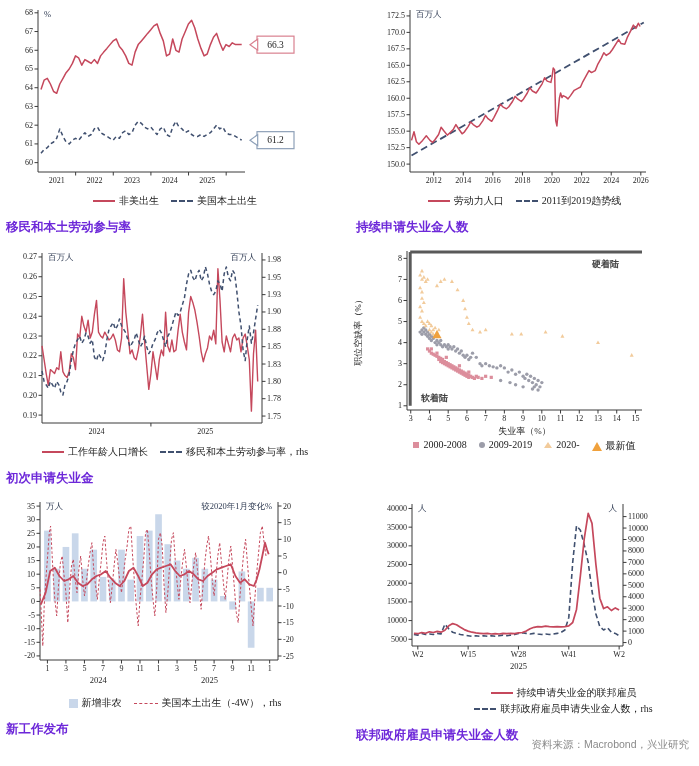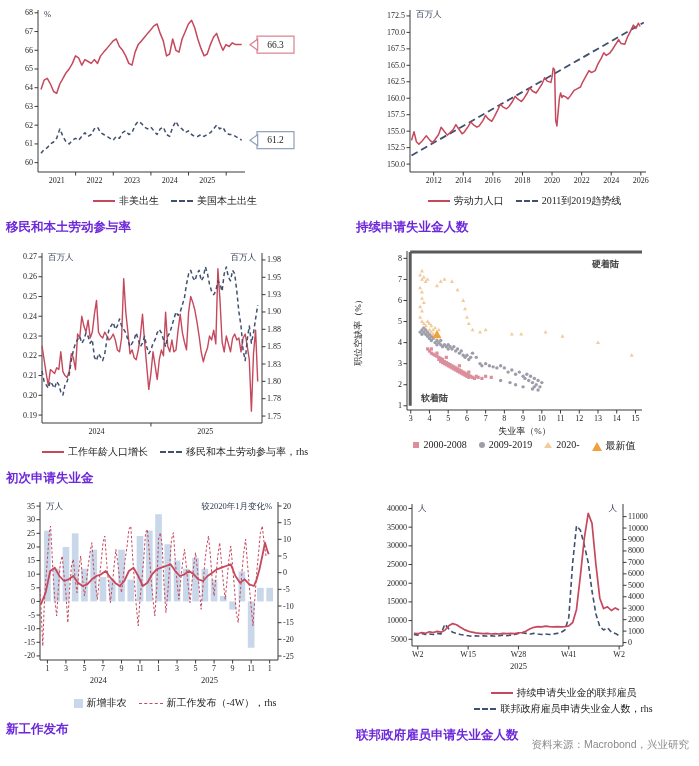--- a/index.html
+++ b/index.html
@@ -571,21 +571,21 @@
           <path d="M40.9 114.3L45.6 102.7L50.2 81.0L54.8 77.7L59.4 86.0L64.1 91.0L68.7 89.3L73.3 86.0L78.0 92.7L82.6 96.0L87.2 94.3L91.9 89.3L96.5 86.0L101.1 84.3L105.8 81.0L110.4 87.7L115.0 92.7L119.6 96.0L124.3 91.0L128.9 81.0L133.5 77.7L138.2 86.0L142.8 96.0L147.4 92.7L152.1 84.3L156.7 79.3L161.3 77.7L165.9 76.0L170.6 74.3L175.2 81.0L179.8 86.0L184.5 84.3L189.1 81.0L193.7 84.3L198.4 89.3L203.0 91.0L207.6 86.0L212.2 82.7L216.9 79.3L221.5 77.7L226.1 76.0L230.8 74.3L235.4 86.0L240.0 92.7L244.7 89.3L249.3 94.3L253.9 96.0L256.7 89.3L259.5 79.3L262.3 66.0L265.0 52.7L266.9 59.3L268.7 64.3" fill="none" stroke="#C5485C" stroke-width="1.8" stroke-linejoin="round"></path>
         </svg>
       </div>
     <div class="legend">
         <span class="lg">
           <span class="sw sw-bar" style="background: rgb(201, 215, 234);"></span>
           <span>新增非农</span>
         </span>
         <span class="lg">
           <span class="sw sw-dashf" style="border-top-color: rgb(197, 72, 92);"></span>
-          <span>新工作发布（-4W），rhs</span>
+          <span>美国本土出生（-4W），rhs</span>
         </span>
       </div>
     <div class="ctitle">新工作发布</div>
   </div>
   <div class="panel" id="p5">
     <div class="chart-host">
         <svg width="349" height="194" viewBox="0 0 349 194">
           <line x1="62" y1="14" x2="62" y2="156" stroke="#3A3A3A" stroke-width="1"></line>
           <line x1="62" y1="156" x2="273" y2="156" stroke="#3A3A3A" stroke-width="1"></line>
           <line x1="273" y1="14" x2="273" y2="156" stroke="#3A3A3A" stroke-width="1"></line>

